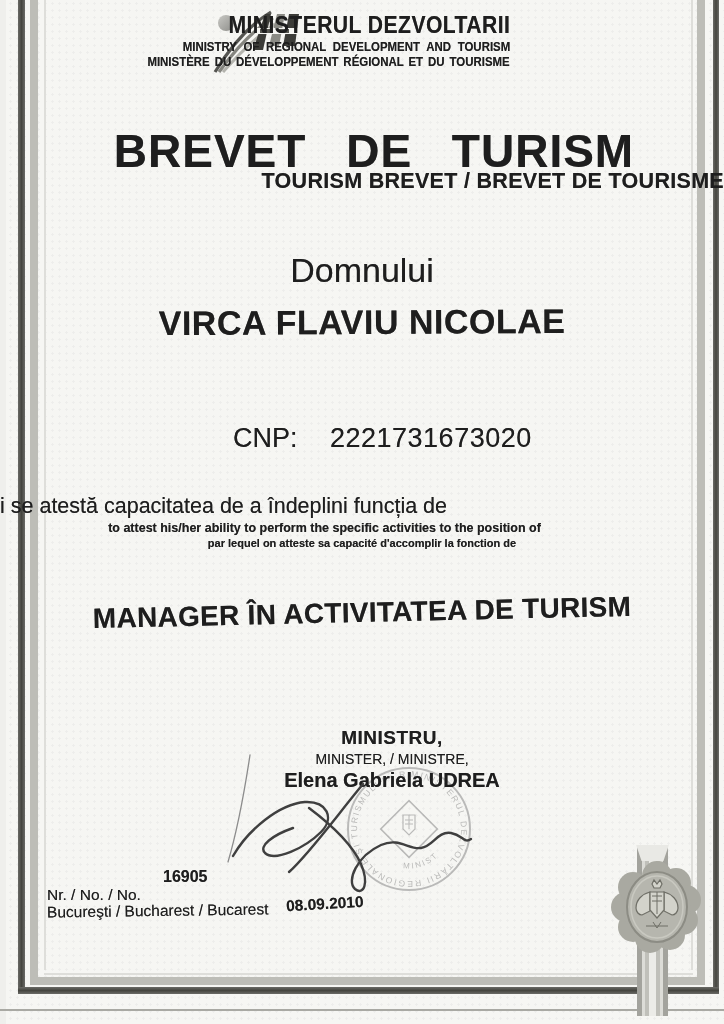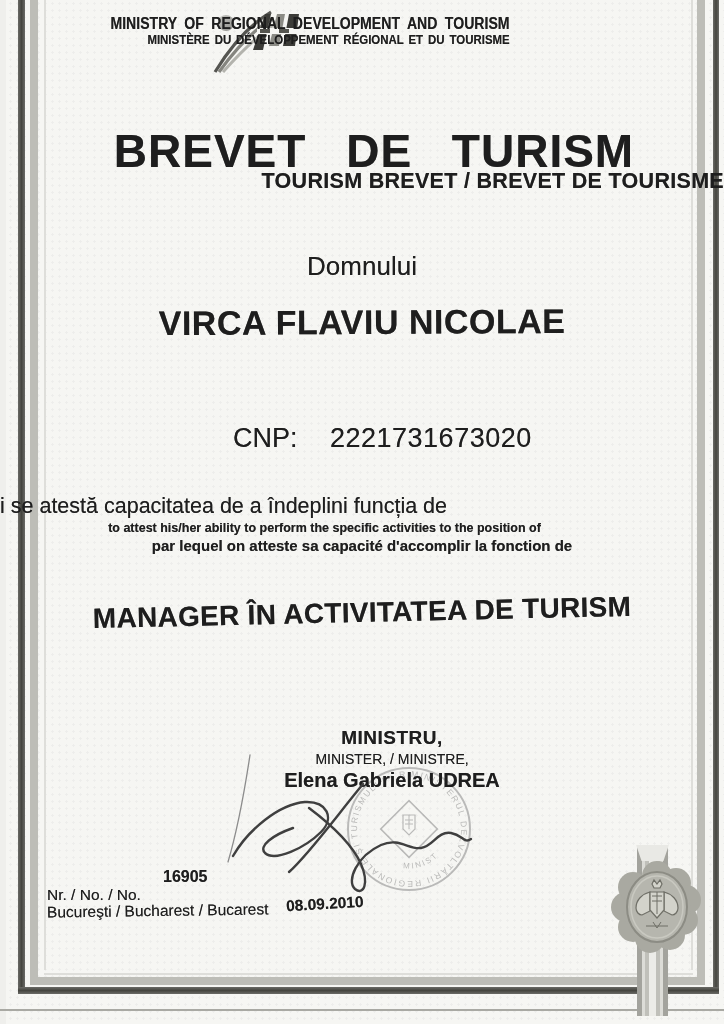--- a/index.html
+++ b/index.html
@@ -30,40 +30,40 @@
   .fr-edge-left  {left:0;top:0;bottom:0;width:6px;background:#efefec;}
 
   .ink{text-shadow:0 0 .5px rgba(20,20,20,.6);}
 
   
   .header-text{position:absolute;top:13px;right:214px;text-align:right;z-index:2;white-space:nowrap;}
   .header-text .l{display:block;font-weight:bold;line-height:1.02;}
   .header-text .l span{display:inline-block;transform:scaleX(.88);transform-origin:right center;}
   .h-l1{font-size:24px;letter-spacing:.5px;}
   .h-l2{font-size:26px;letter-spacing:.5px;}
-  .h-l3{font-size:16px;margin-top:3px;word-spacing:4px;text-decoration:underline;}
+  .h-l3{font-size:13px;margin-top:3px;word-spacing:4px;text-decoration:underline;}
   .h-l4{font-size:13px;margin-top:1px;word-spacing:2px;}
   .logo{position:absolute;left:213px;top:6px;z-index:2;}
 
   
   .t-main{position:absolute;top:124px;left:0;width:724px;text-align:center;z-index:2;
     font-size:46px;font-weight:bold;letter-spacing:1px;word-spacing:26px;padding-left:12px;}
   .t-sub{position:absolute;top:169px;left:0;width:724px;text-align:right;z-index:2;
     font-size:21.5px;font-weight:bold;letter-spacing:.3px;}
 
-  .salutation{position:absolute;top:251px;left:0;width:724px;text-align:center;font-size:26px;z-index:2;}
+  .salutation{position:absolute;top:251px;left:0;width:724px;text-align:center;font-size:34px;z-index:2;}
   .holder{position:absolute;top:303px;left:0;width:724px;text-align:center;
     font-size:34px;font-weight:bold;letter-spacing:.5px;z-index:2;transform:rotate(-.3deg);}
 
   .cnp-label{position:absolute;top:423px;left:233px;font-size:27px;z-index:2;}
   .cnp-value{position:absolute;top:423px;left:330px;font-size:27px;letter-spacing:.5px;z-index:2;}
 
   .att-ro{position:absolute;top:494px;left:0;width:724px;font-size:21.5px;z-index:2;}
   .att-en{position:absolute;top:521px;left:0;width:649px;text-align:center;font-size:12.5px;font-weight:bold;z-index:2;}
-  .att-fr{position:absolute;top:537px;left:0;width:724px;text-align:center;font-size:15px;font-weight:bold;z-index:2;}
+  .att-fr{position:absolute;top:537px;left:0;width:724px;text-align:center;font-size:11px;font-weight:bold;z-index:2;}
 
   .position-line{position:absolute;top:597px;left:0;width:724px;text-align:center;z-index:2;
     font-size:28px;font-weight:bold;letter-spacing:.3px;transform:rotate(-1.3deg);}
 
   .minister{position:absolute;top:727px;left:30px;width:724px;text-align:center;z-index:4;line-height:1.15;}
   .m-ro{font-size:19px;font-weight:bold;letter-spacing:.5px;}
   .m-enfr{font-size:14px;margin-top:2px;}
   .m-name{font-size:20px;font-weight:bold;margin-top:2px;}
 
   .stamp{position:absolute;left:343px;top:763px;z-index:3;opacity:.55;}
@@ -113,20 +113,21 @@
   <path d="M10 66 C 26 48, 44 30, 62 18" stroke="#b3b3ad" stroke-width="3" fill="none"></path>
   <path d="M40 44 L52 8 L58 8 L50 44 Z" fill="#3c3c38"></path>
   <path d="M56 40 L64 8 L72 8 L66 40 Z" fill="#8b8b85"></path>
   <path d="M70 40 L76 8 L86 8 L82 40 Z" fill="#3c3c38"></path>
   <rect x="44" y="22" width="42" height="6" fill="#f6f6f3"></rect>
   <rect x="47" y="23" width="10" height="4" fill="#55554f"></rect>
   <rect x="66" y="23" width="10" height="4" fill="#55554f"></rect>
 </svg>
 
 <div class="header-text">
+  <div class="l h-l1 ink"><span>MINISTERUL DEZVOLTARII</span></div>
   <div class="l h-l3 ink"><span>MINISTRY OF REGIONAL DEVELOPMENT AND TOURISM</span></div>
   <div class="l h-l4 ink"><span>MINISTÈRE DU DÉVELOPPEMENT RÉGIONAL ET DU TOURISME</span></div>
 </div>
 
 <div class="t-main ink">BREVET DE TURISM</div>
 <div class="t-sub ink">TOURISM BREVET / BREVET DE TOURISME</div>
 
 <div class="salutation ink">Domnului</div>
 <div class="holder ink">VIRCA FLAVIU NICOLAE</div>
 

